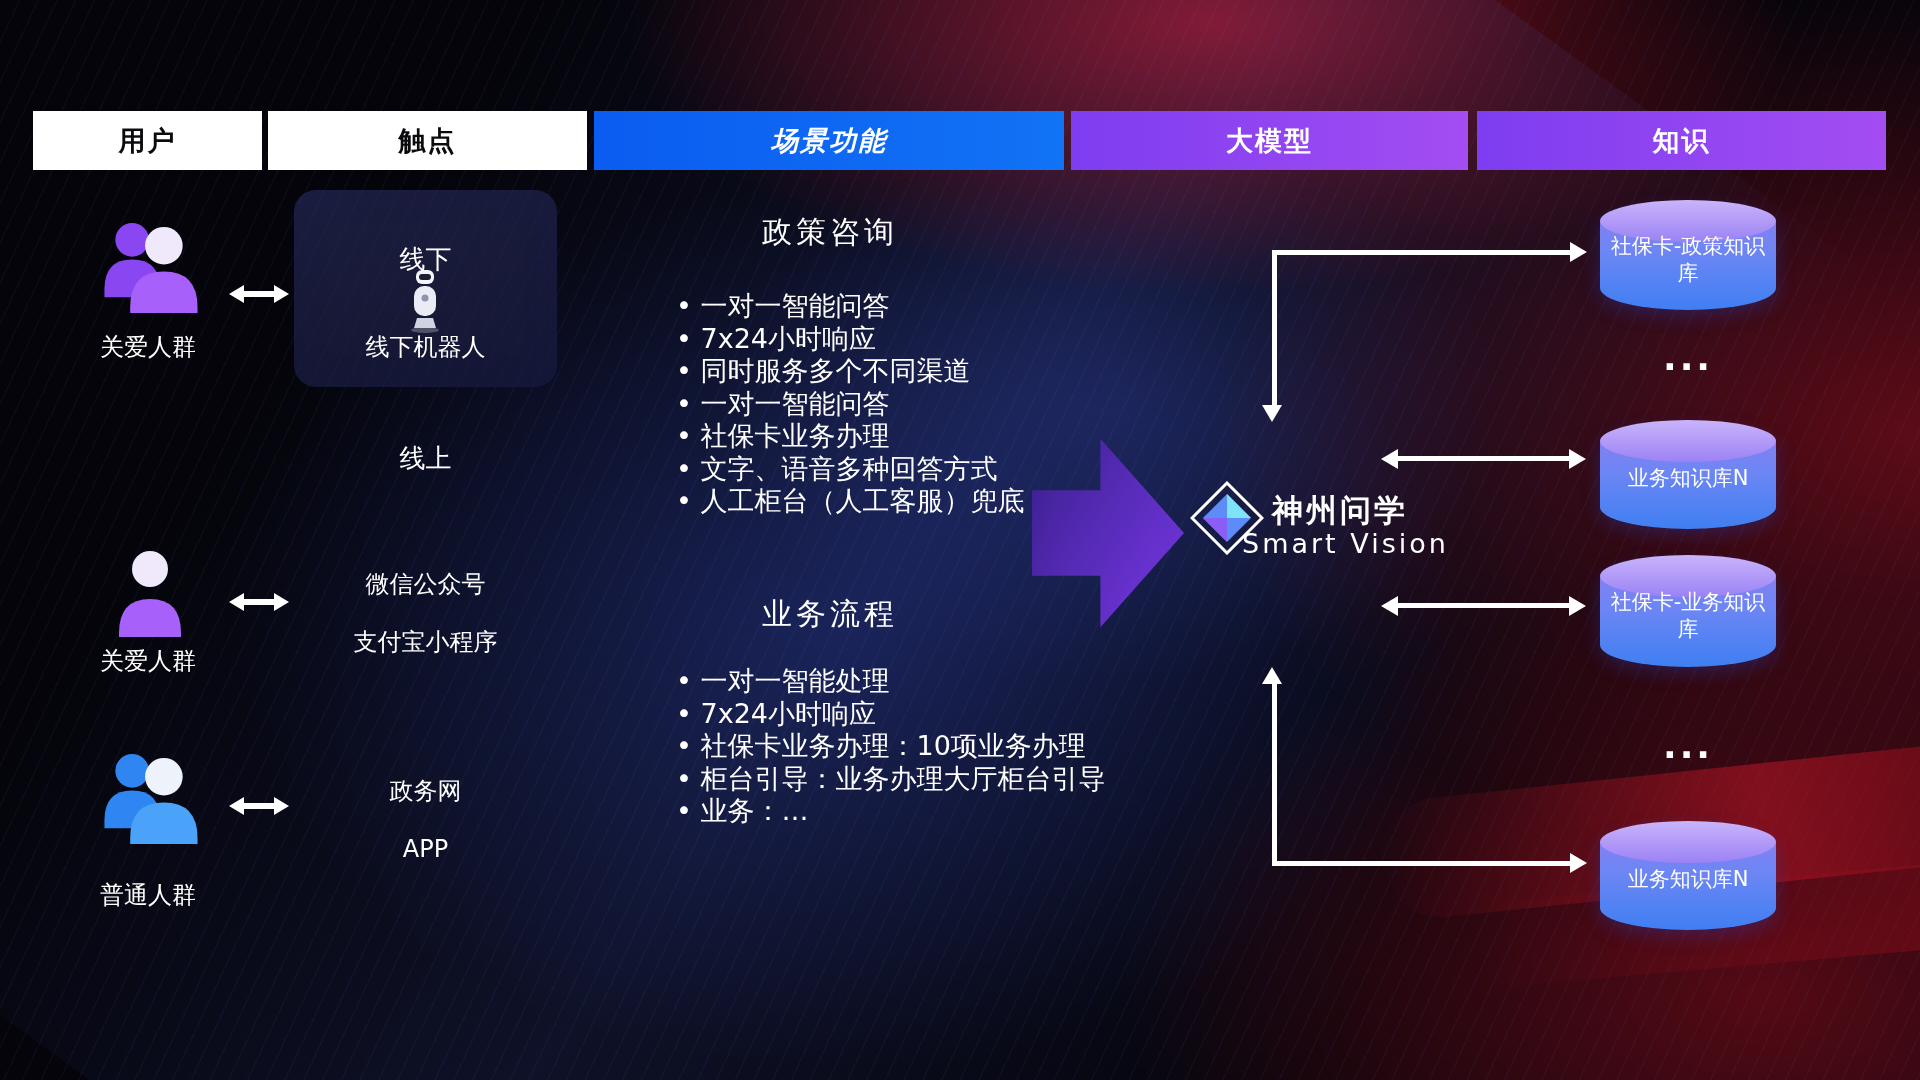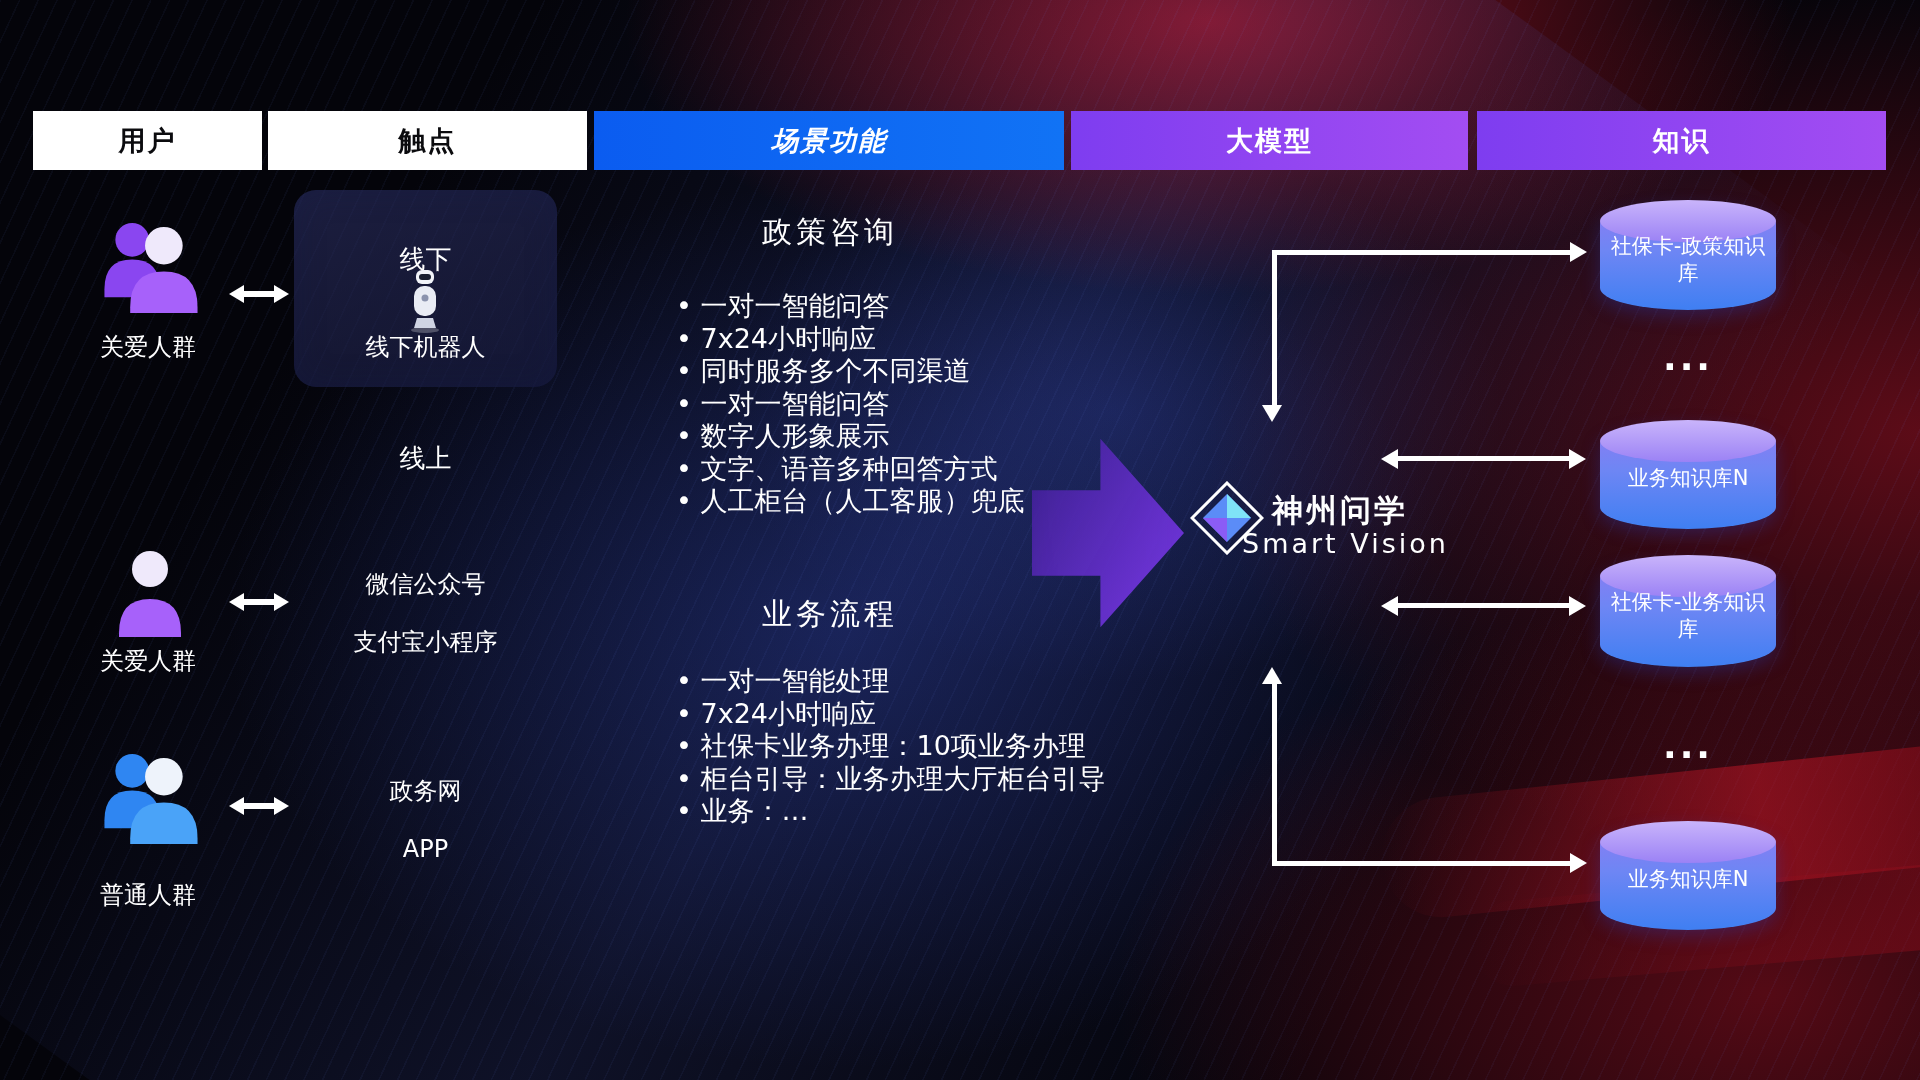--- a/index.html
+++ b/index.html
@@ -159,21 +159,21 @@
   <div class="lbl" style="left:294px;top:627px;width:263px;">支付宝小程序</div>
   <div class="lbl" style="left:294px;top:776px;width:263px;">政务网</div>
   <div class="lbl" style="left:294px;top:834px;width:263px;">APP</div>
 
   <div class="sec-title" style="left:680px;top:212px;">政策咨询</div>
   <ul class="blist" style="top:290px;">
     <li>一对一智能问答</li>
     <li>7x24小时响应</li>
     <li>同时服务多个不同渠道</li>
     <li>一对一智能问答</li>
-    <li>数字人形象展示</li>
+    <li>社保卡业务办理</li>
     <li>文字、语音多种回答方式</li>
     <li>人工柜台（人工客服）兜底</li>
   </ul>
 
   <div class="sec-title" style="left:680px;top:594px;">业务流程</div>
   <ul class="blist" style="top:665px;">
     <li>一对一智能处理</li>
     <li>7x24小时响应</li>
     <li>社保卡业务办理：10项业务办理</li>
     <li>柜台引导：业务办理大厅柜台引导</li>

